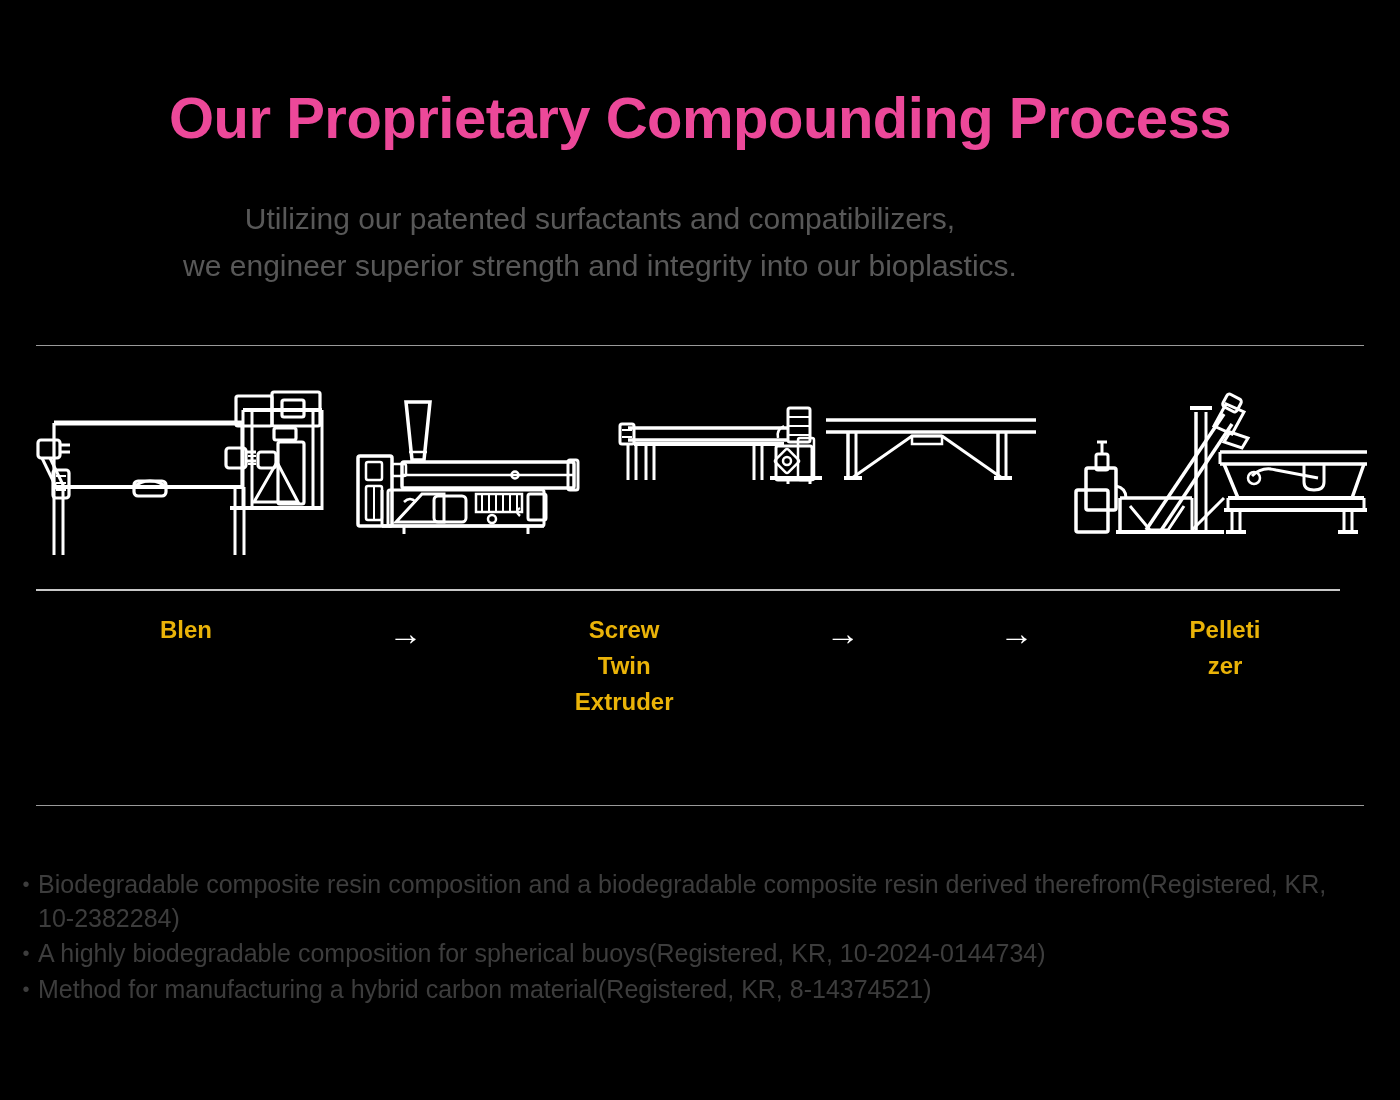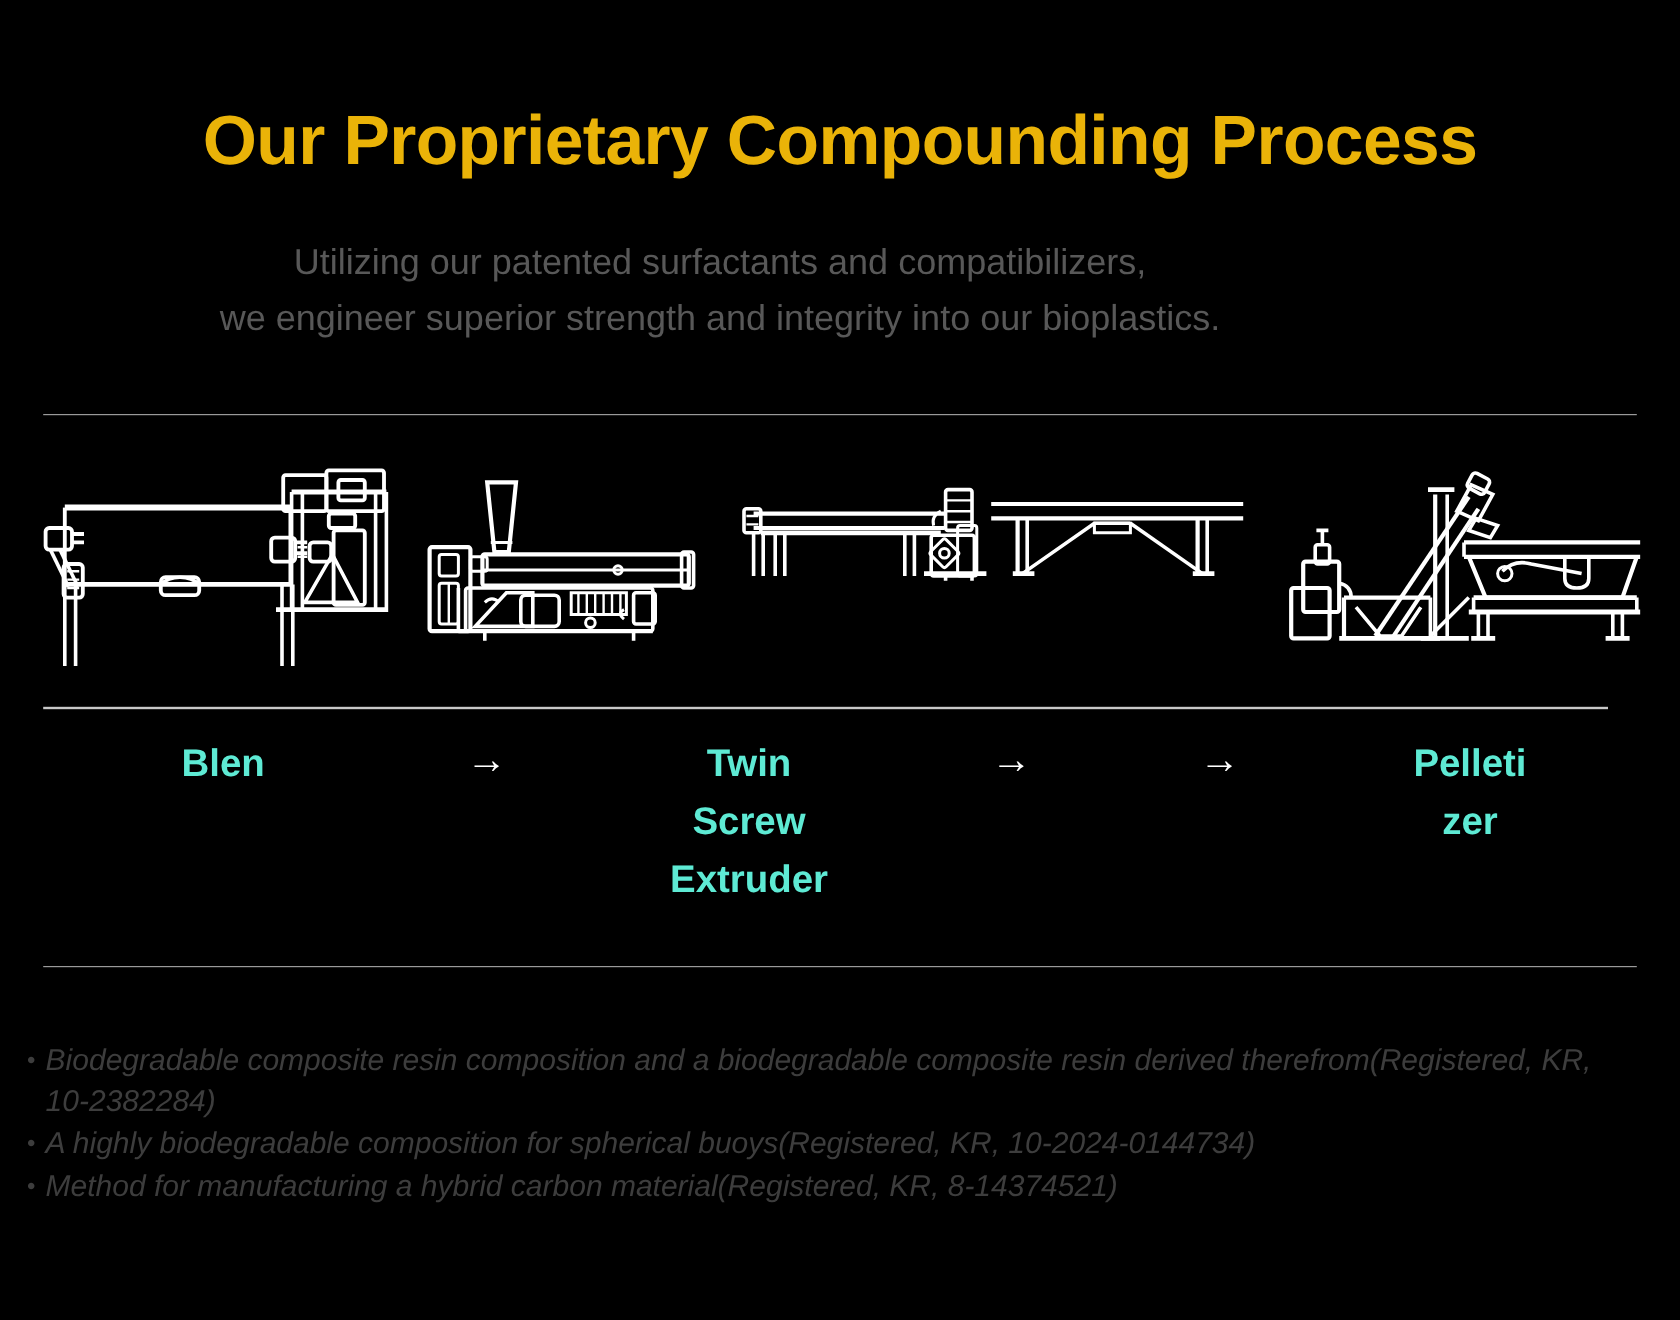--- a/index.html
+++ b/index.html
@@ -25,21 +25,21 @@
   .title {
     position: absolute;
     left: 0;
     top: 88px;
     width: 1400px;
     text-align: center;
     font-size: 58px;
     font-weight: 700;
     letter-spacing: -0.5px;
     line-height: 1.05;
-    color: #eab308;
+    color: #ec4899;
     white-space: nowrap;
   }
   .subtitle {
     position: absolute;
     left: 0;
     top: 196px;
     width: 1200px;
     text-align: center;
     font-size: 30px;
     font-weight: 400;
@@ -94,24 +94,24 @@
     left: 36px;
     top: 612px;
     width: 1328px;
     display: flex;
     align-items: flex-start;
     justify-content: space-between;
   }
   .step {
     width: 152px;
     text-align: center;
-    font-size: 32px;
+    font-size: 24px;
     font-weight: 700;
     line-height: 1.5;
-    color: #5eead4;
+    color: #eab308;
   }
   .step-blender    { margin-left: 74px; }
   .step-extruder   { width: 150px; }
   .step-drying     { width: 110px; }
   .step-pelletizer { width: 130px; margin-right: 74px; }
   .arrow {
     font-size: 34px;
     line-height: 1.25;
     color: #ffffff;
     width: 60px;
@@ -137,21 +137,20 @@
   .patent-bullet {
     width: 24px;
     flex: 0 0 24px;
     text-align: center;
     font-size: 20px;
     line-height: 1.6;
     color: #3d3d3d;
   }
   .patent-text {
     flex: 1;
-    font-style: italic;
   }
 </style>
 </head>
 <body>
 
 <div class="slide">
 
   <div class="title">Our Proprietary Compounding Process</div>
 
   <div class="subtitle">
@@ -333,22 +332,22 @@
 
   <div class="steps">
 
     <div class="step step-blender">
       <div>Blen</div>
     </div>
 
     <div class="arrow">→</div>
 
     <div class="step step-extruder">
+      <div>Screw</div>
       <div>Twin</div>
-      <div>Screw</div>
       <div>Extruder</div>
     </div>
 
     <div class="arrow">→</div>
 
 
     <div class="arrow">→</div>
 
     <div class="step step-pelletizer">
       <div>Pelleti</div>

